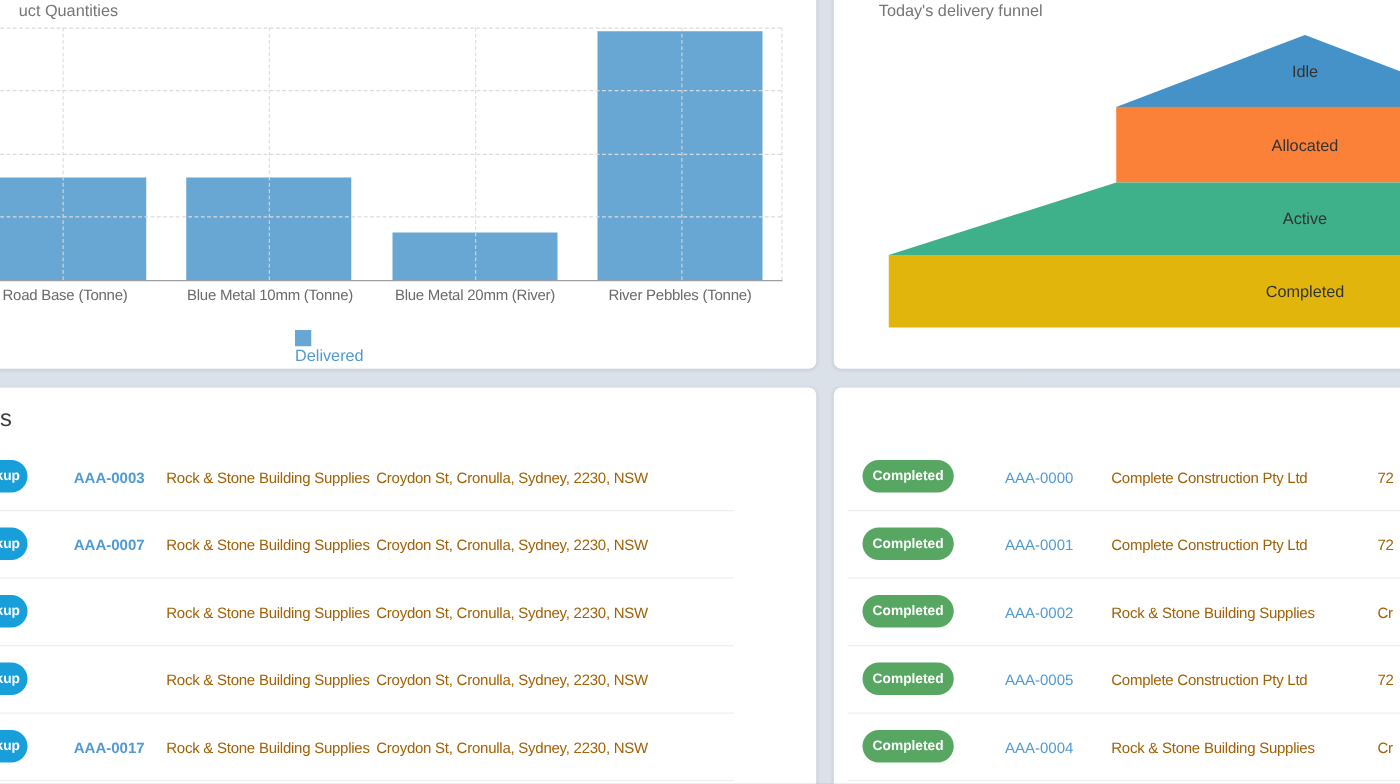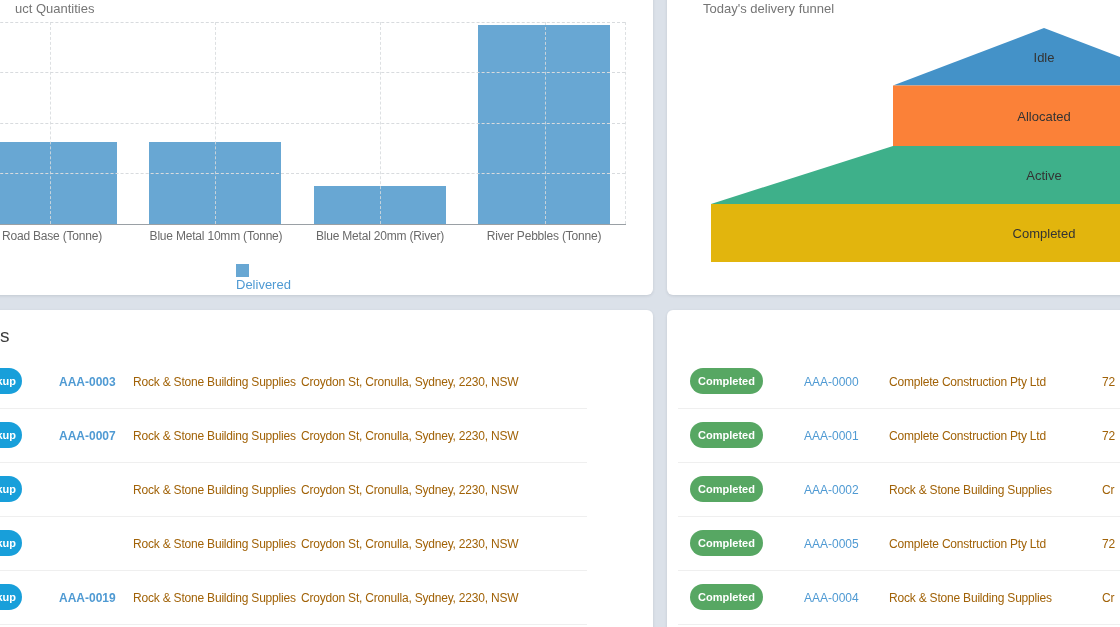--- a/index.html
+++ b/index.html
@@ -128,21 +128,21 @@
         <span class="cell cust">Rock &amp; Stone Building Supplies</span>
         <span class="cell addr">Croydon St, Cronulla, Sydney, 2230, NSW</span>
       </div>
       <div class="row">
         <span class="pill pill-pickup">kup</span>
         <span class="cell cust">Rock &amp; Stone Building Supplies</span>
         <span class="cell addr">Croydon St, Cronulla, Sydney, 2230, NSW</span>
       </div>
       <div class="row">
         <span class="pill pill-pickup">kup</span>
-        <span class="cell ref">AAA-0019</span>
+        <span class="cell ref">AAA-0017</span>
         <span class="cell cust">Rock &amp; Stone Building Supplies</span>
         <span class="cell addr">Croydon St, Cronulla, Sydney, 2230, NSW</span>
       </div>
 
     </div>
   </div>
 
   <div class="card" id="card-completed">
     <div class="rows">
 

